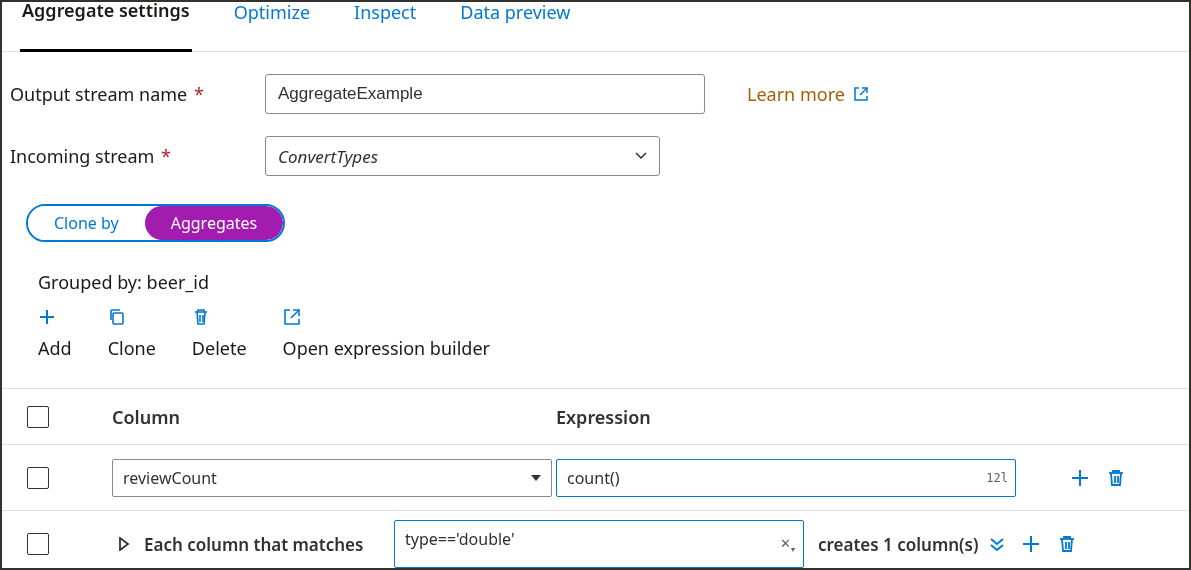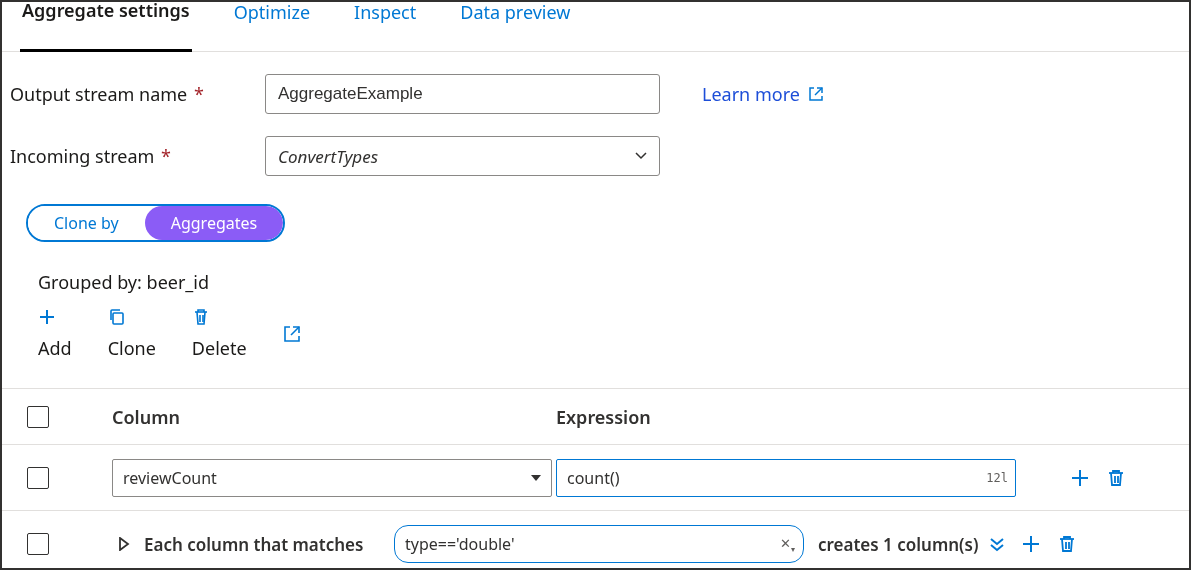--- a/index.html
+++ b/index.html
@@ -46,21 +46,21 @@
     padding-left: 8px;
     margin-top: 22px;
   }
   .formrow label {
     width: 255px;
     font-size: 18px;
     color: #1b1a19;
   }
   .req { color:#a4262c; margin-left:2px; }
   .textin {
-    width: 395px;
+    width: 440px;
     height: 40px;
     border: 1px solid #8a8886;
     border-radius: 3px;
     padding: 0 12px;
     font-size: 17px;
     color: #323130;
     background:#fff;
   }
   .selectwrap {
     position: relative;
@@ -69,21 +69,21 @@
   .selectwrap .textin { width: 100%; padding-right: 40px; font-style: italic; }
   .chev {
     position: absolute;
     right: 12px;
     top: 50%;
     transform: translateY(-50%);
     pointer-events: none;
   }
   .learn {
     margin-left: 42px;
-    color: #1d4ed8;
+    color: #a16207;
     font-size: 18px;
     display:inline-flex;
     align-items:center;
     gap:8px;
     cursor:pointer;
   }
 
   
   .segwrap {
     margin: 28px 0 0 24px;
@@ -93,21 +93,21 @@
     overflow: hidden;
     height: 38px;
   }
   .seg {
     display:flex; align-items:center; justify-content:center;
     padding: 0 26px;
     font-size: 16px;
     cursor:pointer;
   }
   .seg.inactive { color:#0078d4; background:#fff; }
-  .seg.active { color:#fff; background:#8b5cf6; border-radius:20px; }
+  .seg.active { color:#fff; background:#a21caf; border-radius:20px; }
 
   
   .section {
     margin: 28px 0 0 36px;
   }
   .grouped {
     font-size: 18px;
     color:#1b1a19;
   }
   .toolbar {
@@ -190,23 +190,23 @@
 
   
   .trow2 .cell-col {
     display:flex; align-items:center; gap:14px;
     padding-left: 44px;
     width:320px;
   }
   .trow2 { border-bottom:none; }
   .bold { font-weight:600; font-size:17px; }
   .patternin {
-    width: 410px; height:38px;
+    width: 410px; height:48px;
     border:1px solid #0078d4;
-    border-radius:14px;
+    border-radius:2px;
     padding:0 30px 0 10px;
     font-size:16px;
     position:relative;
   }
   .patternin .clr { position:absolute; right:8px; top:50%; transform:translateY(-50%); color:#605e5c; font-size:13px; cursor:pointer; }
   .creates {
     font-weight:600; font-size:17px;
     margin: 0 10px 0 14px;
     white-space:nowrap;
   }
@@ -289,20 +289,21 @@
             <path d="M8 7v7M11 7v7"></path>
           </svg>
         <span>Delete</span>
       </div>
       <div class="tbtn">
         <svg width="18" height="18" viewBox="0 0 18 18" fill="none" stroke="#0078d4" stroke-width="1.6">
             <path d="M7 2H2v14h14v-5"></path>
             <path d="M10 2h6v6"></path>
             <path d="M16 2L8 10"></path>
           </svg>
+        <span>Open expression builder</span>
       </div>
     </div>
   </div>
 
   
   <div class="tblwrap">
     <div class="thead">
       <div class="cell-cb">
         <div class="cb"></div>
       </div>

